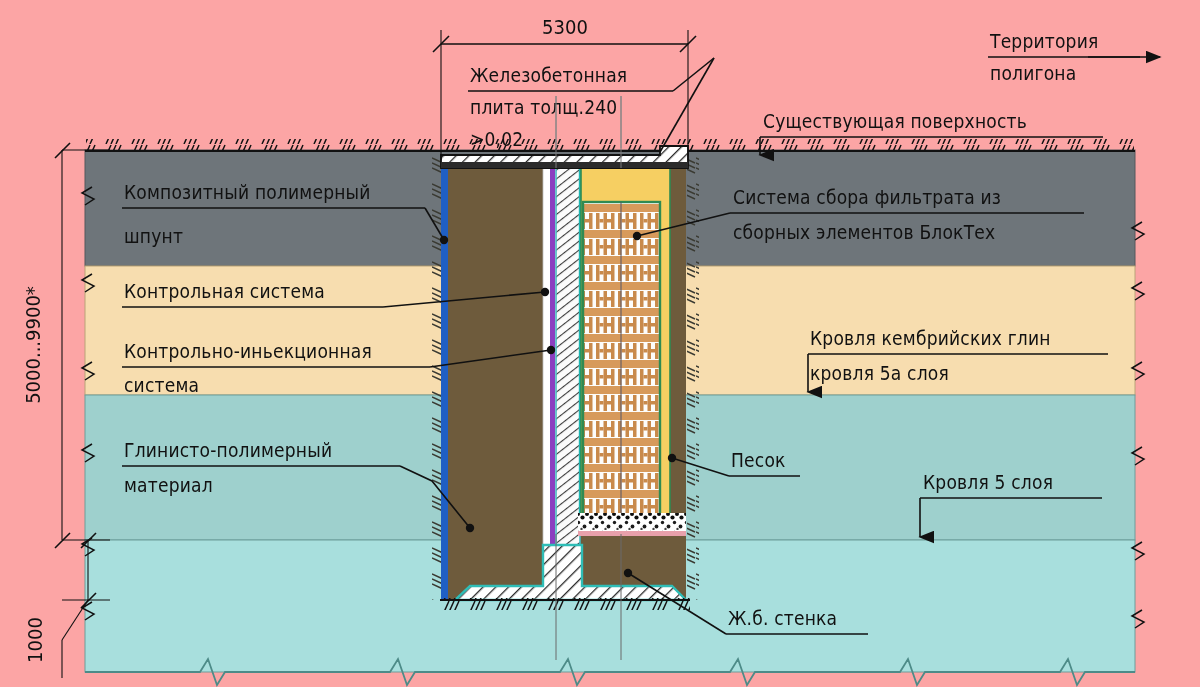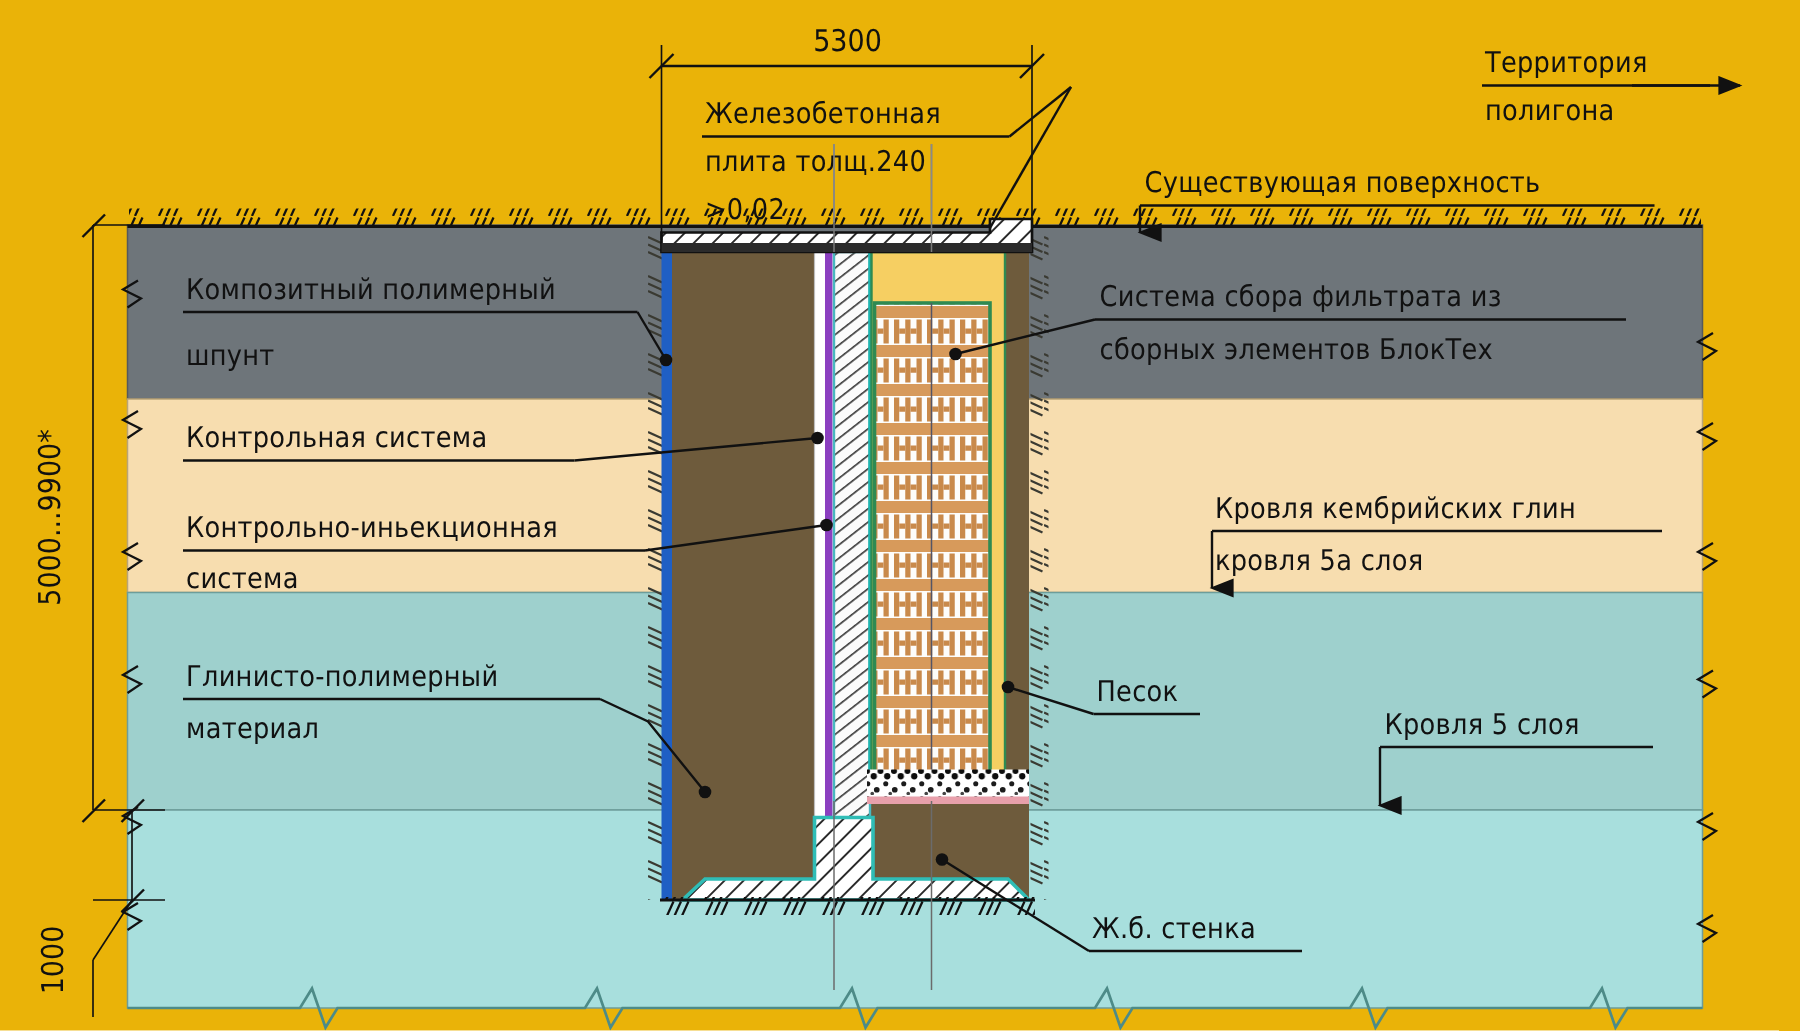--- a/index.html
+++ b/index.html
@@ -1,18 +1,18 @@
 <!DOCTYPE html>
 <html><head>
 <meta charset="utf-8">
 <style>
   html,body{margin:0;padding:0;background:#ffffff;}
   body{width:1200px;height:687px;overflow:hidden;
        font-family:"DejaVu Sans Condensed","Liberation Sans",sans-serif;}
-  #stage{position:relative;width:1200px;height:687px;background:#eab308;}
+  #stage{position:relative;width:1200px;height:687px;background:#fca5a5;}
   svg{display:block;}
   .lbl{font-family:"DejaVu Sans Condensed","Liberation Sans",sans-serif;
        font-size:19px;fill:#111;letter-spacing:0.2px;}
   .dim{font-family:"DejaVu Sans Condensed","Liberation Sans",sans-serif;
        font-size:20px;fill:#111;}
   .ln{stroke:#111;stroke-width:1.6;fill:none;}
   .ln-thin{stroke:#111;stroke-width:1.1;fill:none;}
   .ul{stroke:#111;stroke-width:1.6;}
 </style>
 </head>

